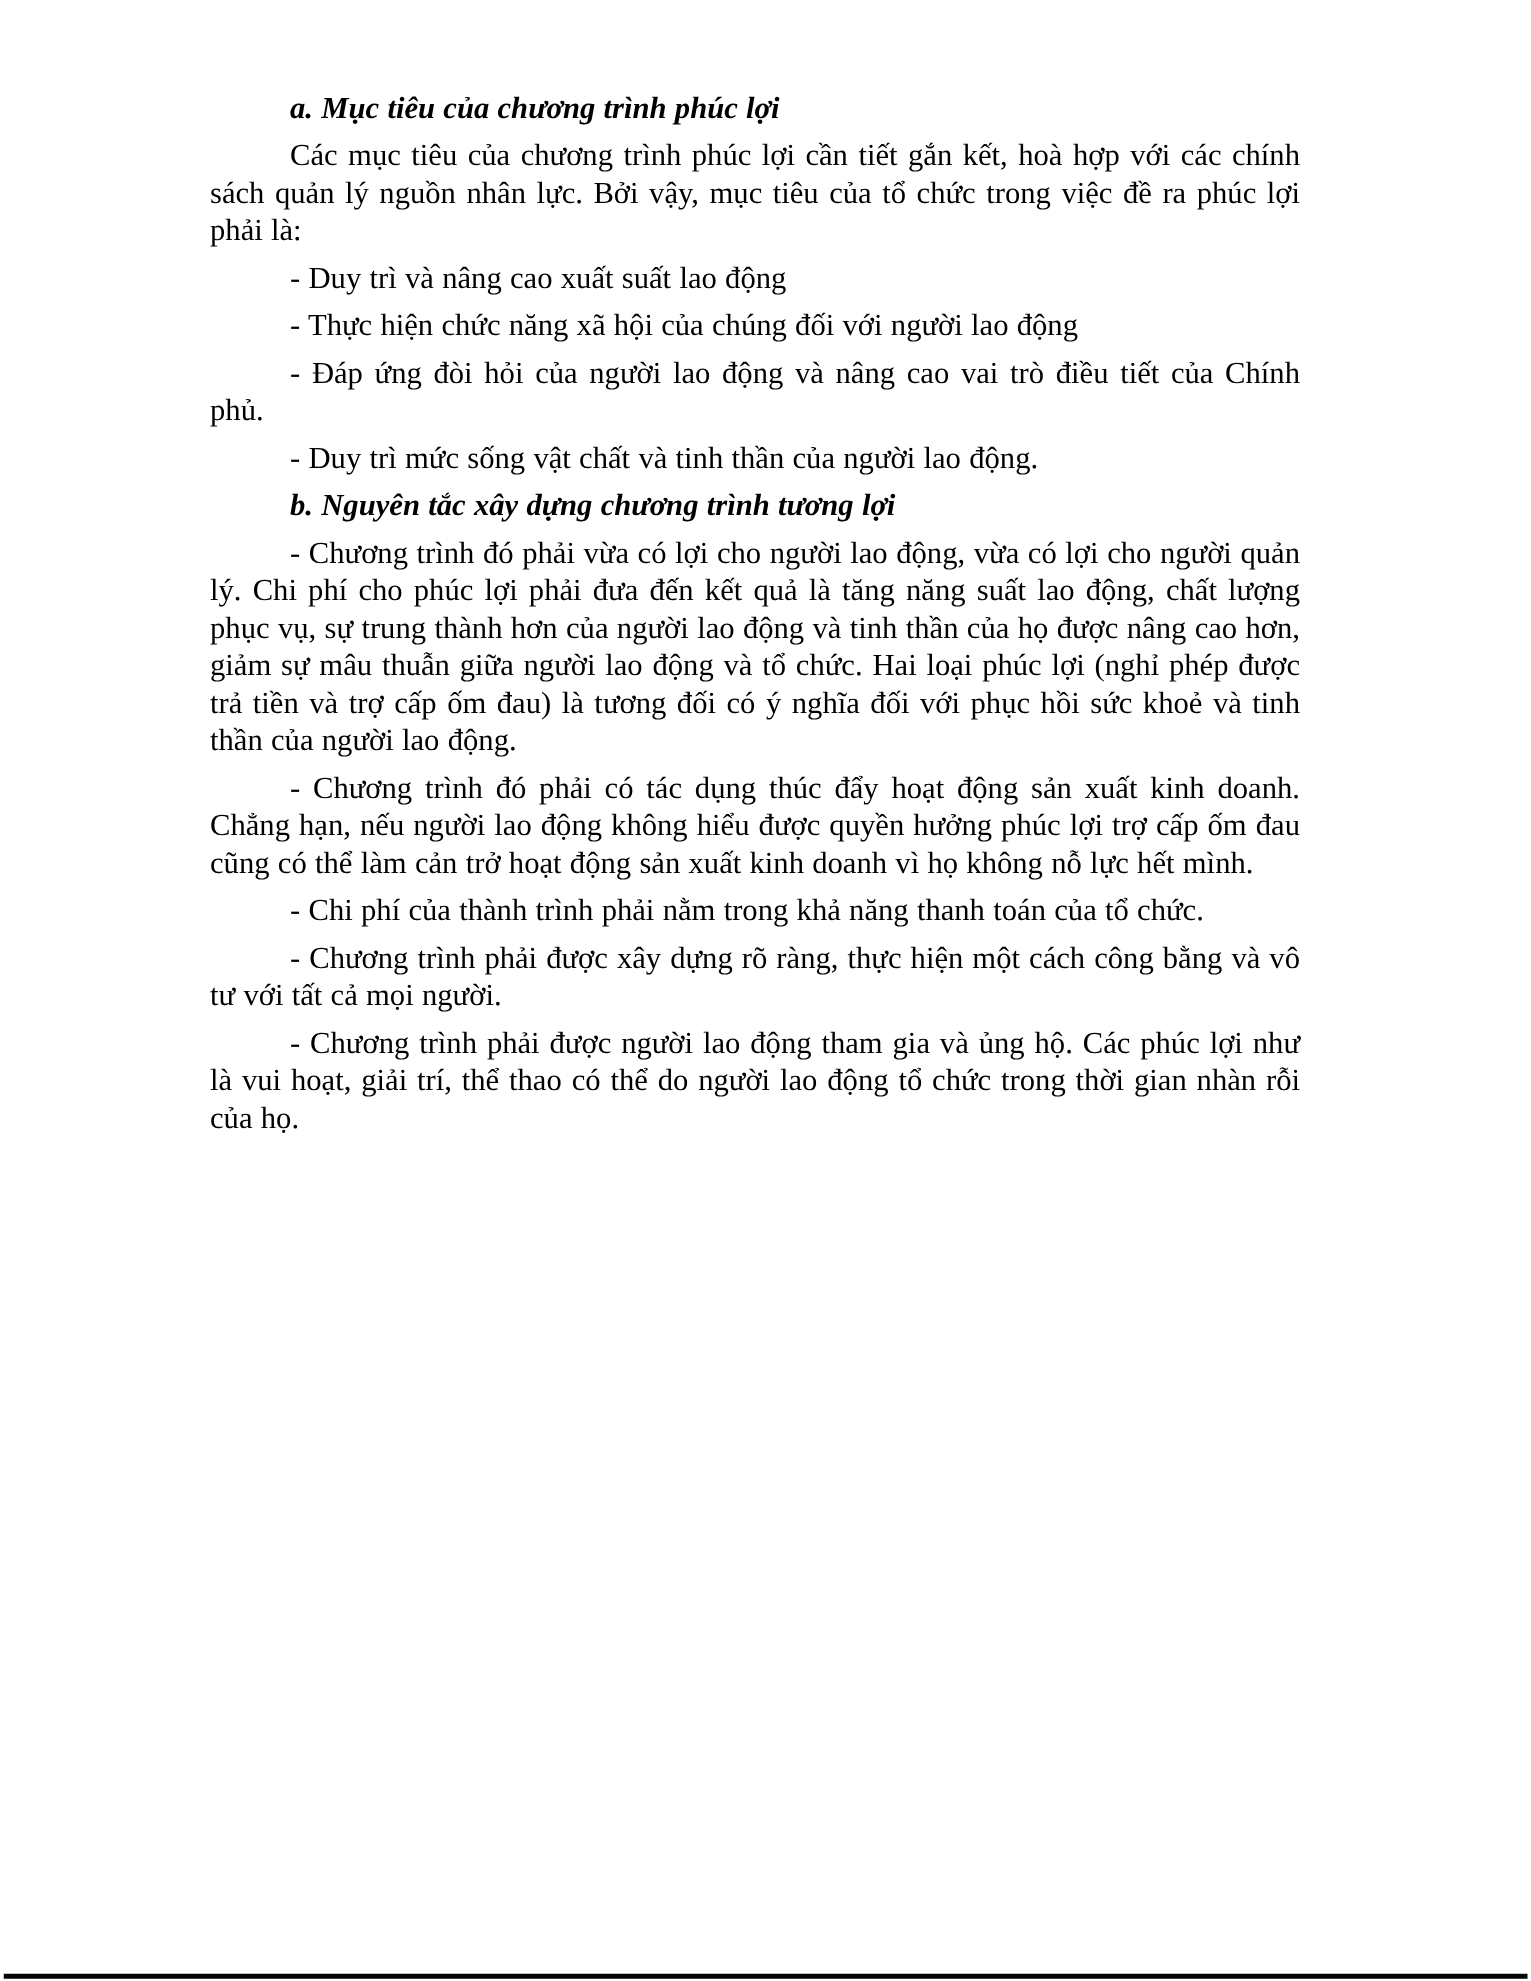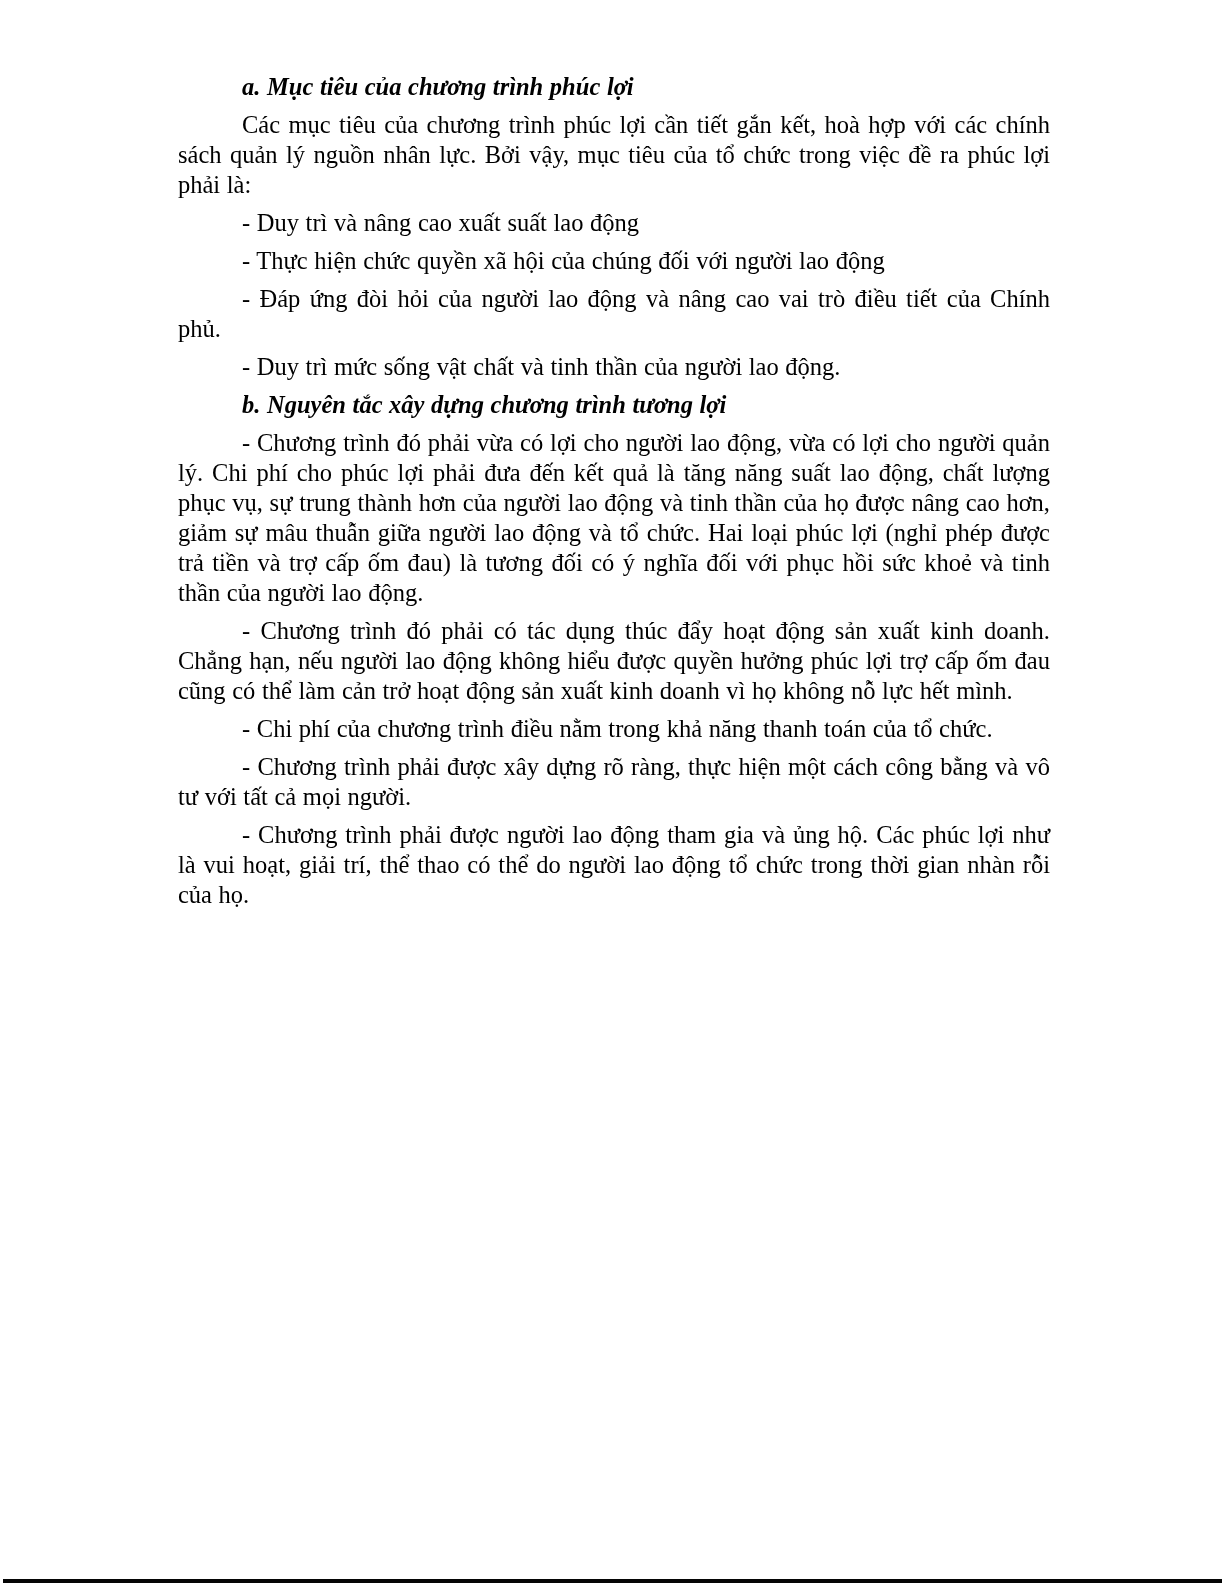--- a/index.html
+++ b/index.html
@@ -7,21 +7,21 @@
     width: 1225px;
     height: 1585px;
     background: #ffffff;
     position: relative;
     overflow: hidden;
     font-family: "Liberation Serif", "DejaVu Serif", serif;
     color: #000000;
   }
   .text-block {
     position: absolute;
-    left: 178px;
+    left: 168px;
     top: 64px;
     width: 872px;
   }
   .para {
     font-size: 24.5px;
     line-height: 30px;
     text-align: justify;
     text-indent: 64px;
     margin: 0;
     padding-top: 8px;
@@ -44,33 +44,33 @@
 <body>
 
 <div class="text-block">
 
   <p class="para heading">a. Mục tiêu của chương trình phúc lợi</p>
 
   <p class="para">Các mục tiêu của chương trình phúc lợi cần tiết gắn kết, hoà hợp với các chính sách quản lý nguồn nhân lực. Bởi vậy, mục tiêu của tổ chức trong việc đề ra phúc lợi phải là:</p>
 
   <p class="para">- Duy trì và nâng cao xuất suất lao động</p>
 
-  <p class="para">- Thực hiện chức quyền xã hội của chúng đối với người lao động</p>
+  <p class="para">- Thực hiện chức năng xã hội của chúng đối với người lao động</p>
 
   <p class="para">- Đáp ứng đòi hỏi của người lao động và nâng cao vai trò điều tiết của Chính phủ.</p>
 
   <p class="para">- Duy trì mức sống vật chất và tinh thần của người lao động.</p>
 
   <p class="para heading">b. Nguyên tắc xây dựng chương trình tương lợi</p>
 
   <p class="para">- Chương trình đó phải vừa có lợi cho người lao động, vừa có lợi cho người quản lý. Chi phí cho phúc lợi phải đưa đến kết quả là tăng năng suất lao động, chất lượng phục vụ, sự trung thành hơn của người lao động và tinh thần của họ được nâng cao hơn, giảm sự mâu thuẫn giữa người lao động và tổ chức. Hai loại phúc lợi (nghỉ phép được trả tiền và trợ cấp ốm đau) là tương đối có ý nghĩa đối với phục hồi sức khoẻ và tinh thần của người lao động.</p>
 
   <p class="para">- Chương trình đó phải có tác dụng thúc đẩy hoạt động sản xuất kinh doanh. Chẳng hạn, nếu người lao động không hiểu được quyền hưởng phúc lợi trợ cấp ốm đau cũng có thể làm cản trở hoạt động sản xuất kinh doanh vì họ không nỗ lực hết mình.</p>
 
-  <p class="para">- Chi phí của chương trình điều nằm trong khả năng thanh toán của tổ chức.</p>
+  <p class="para">- Chi phí của thành trình phải nằm trong khả năng thanh toán của tổ chức.</p>
 
   <p class="para">- Chương trình phải được xây dựng rõ ràng, thực hiện một cách công bằng và vô tư với tất cả mọi người.</p>
 
   <p class="para">- Chương trình phải được người lao động tham gia và ủng hộ. Các phúc lợi như là vui hoạt, giải trí, thể thao có thể do người lao động tổ chức trong thời gian nhàn rỗi của họ.</p>
 
 </div>
 
 <div class="bottom-bar"></div>
 
 </body></html>

